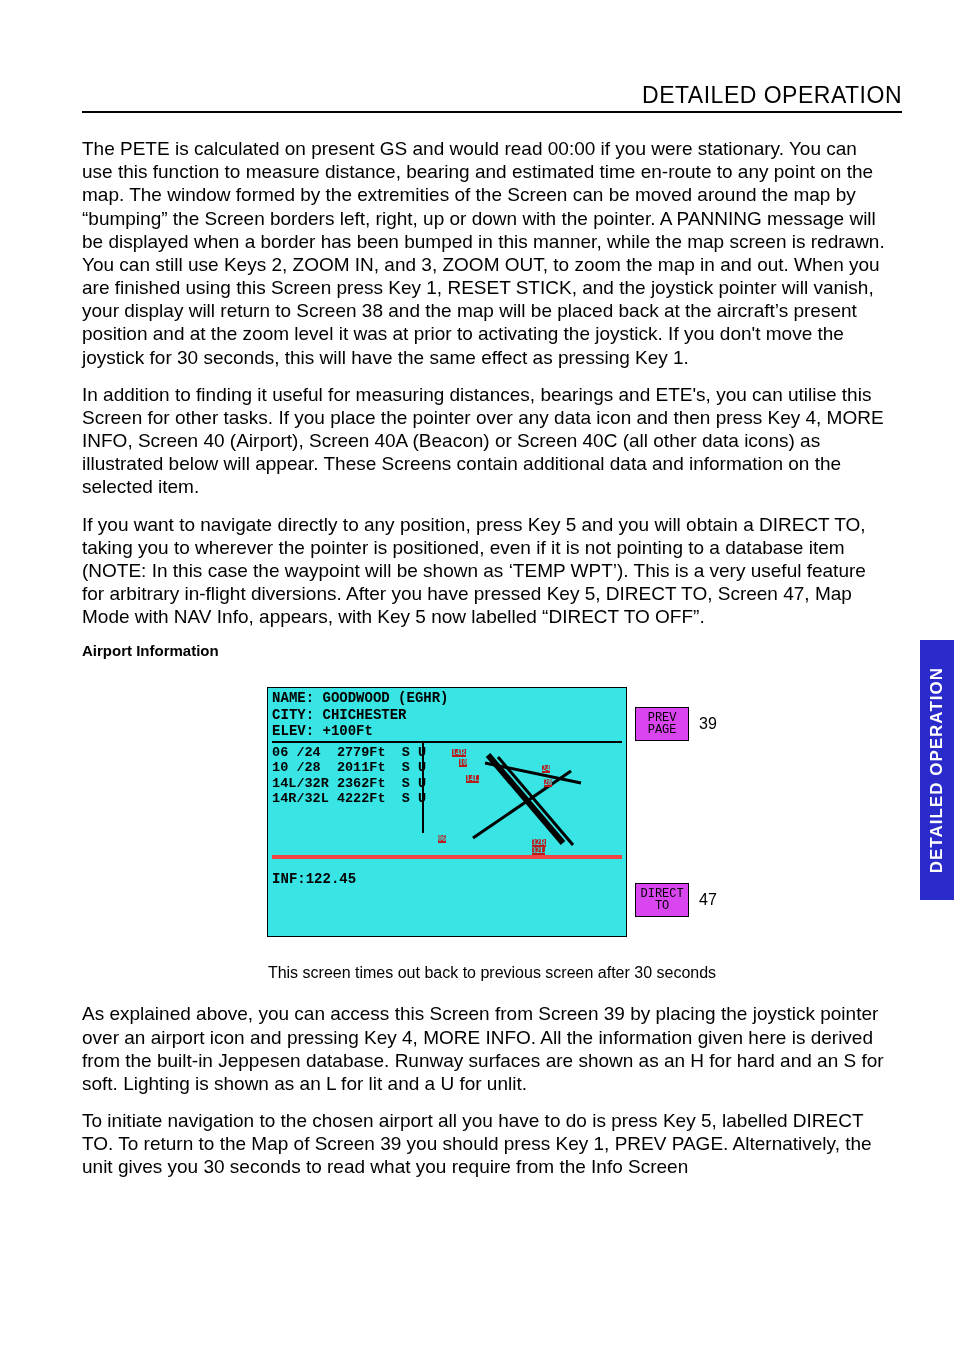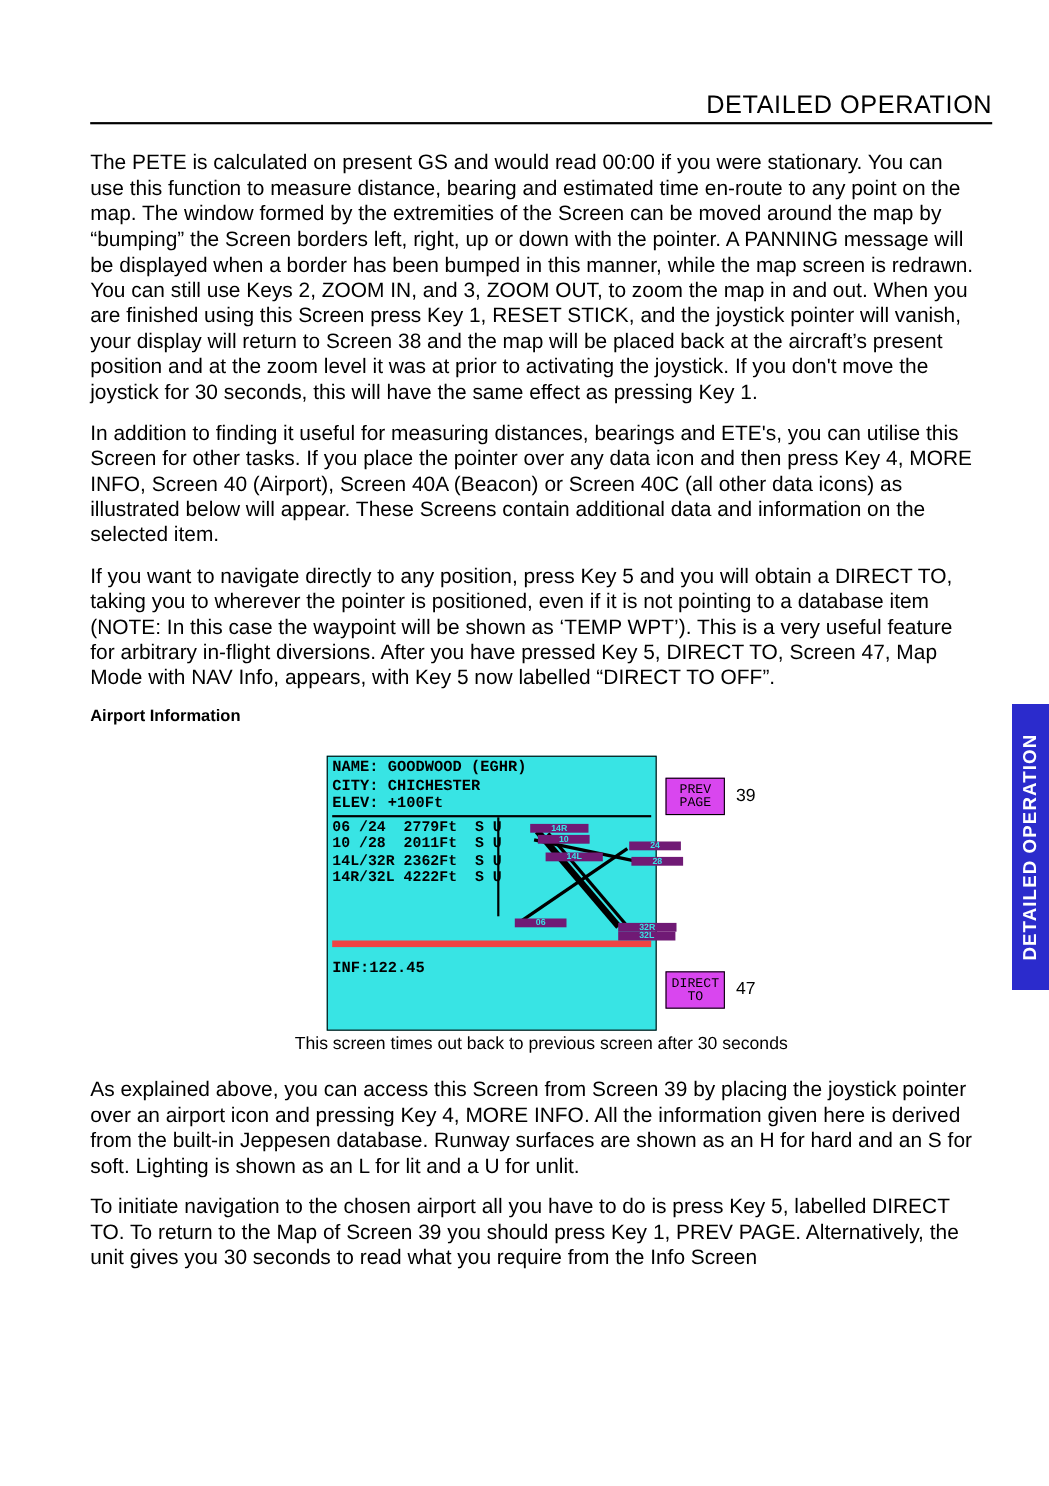--- a/index.html
+++ b/index.html
@@ -61,21 +61,21 @@
     align-items: center;
     margin: 28px 0 20px 0;
   }
   .screen-row {
     display: flex;
     flex-direction: row;
     align-items: flex-start;
     gap: 8px;
   }
   .screen {
-    width: 300px;
+    width: 360px;
     height: 250px;
     background: #38e4e4;
     border: 1px solid #000;
     box-sizing: border-box;
     position: relative;
     font-family: "Courier New", monospace;
     font-weight: bold;
     color: #000;
     font-size: 14px;
     padding: 2px 4px;
@@ -92,21 +92,21 @@
     border-bottom: none;
     border-right: 2px solid #000;
     width: 150px;
     height: 88px;
     padding: 2px 0 0 0;
     font-size: 13.5px;
     white-space: pre;
   }
   .mid-row {
     display: flex;
-    border-bottom: 6px solid #ef4444;
+    border-bottom: 4px solid #ef4444;
   }
   .diagram-cell {
     flex: 1;
     position: relative;
     min-height: 112px;
   }
   .screen .inf {
     padding-top: 12px;
   }
   .softkeys {
@@ -134,26 +134,26 @@
     align-items: center;
     justify-content: center;
     text-align: center;
     white-space: pre;
   }
   .softkey-num {
     font-size: 16px;
   }
   .caption {
     font-size: 16px;
-    margin-top: 4px;
+    margin-top: 27px;
     text-align: center;
   }
   
   .rwy-svg { position:absolute; left:0; top:0; width:100%; height:100%; }
-  .lbl { position:absolute; background:#701a75; color:#38e4e4; font-size:8px; padding:0 19px; line-height:1; font-family:Liberation Sans, sans-serif; }
+  .lbl { position:absolute; background:#b91c1c; color:#38e4e4; font-size:8px; padding:0 0; line-height:1; font-family:Liberation Serif, serif; }
 </style>
 </head>
 <body>
 
 <div class="page">
 
   <div class="header-line">
     <span>DETAILED OPERATION</span>
   </div>
 

